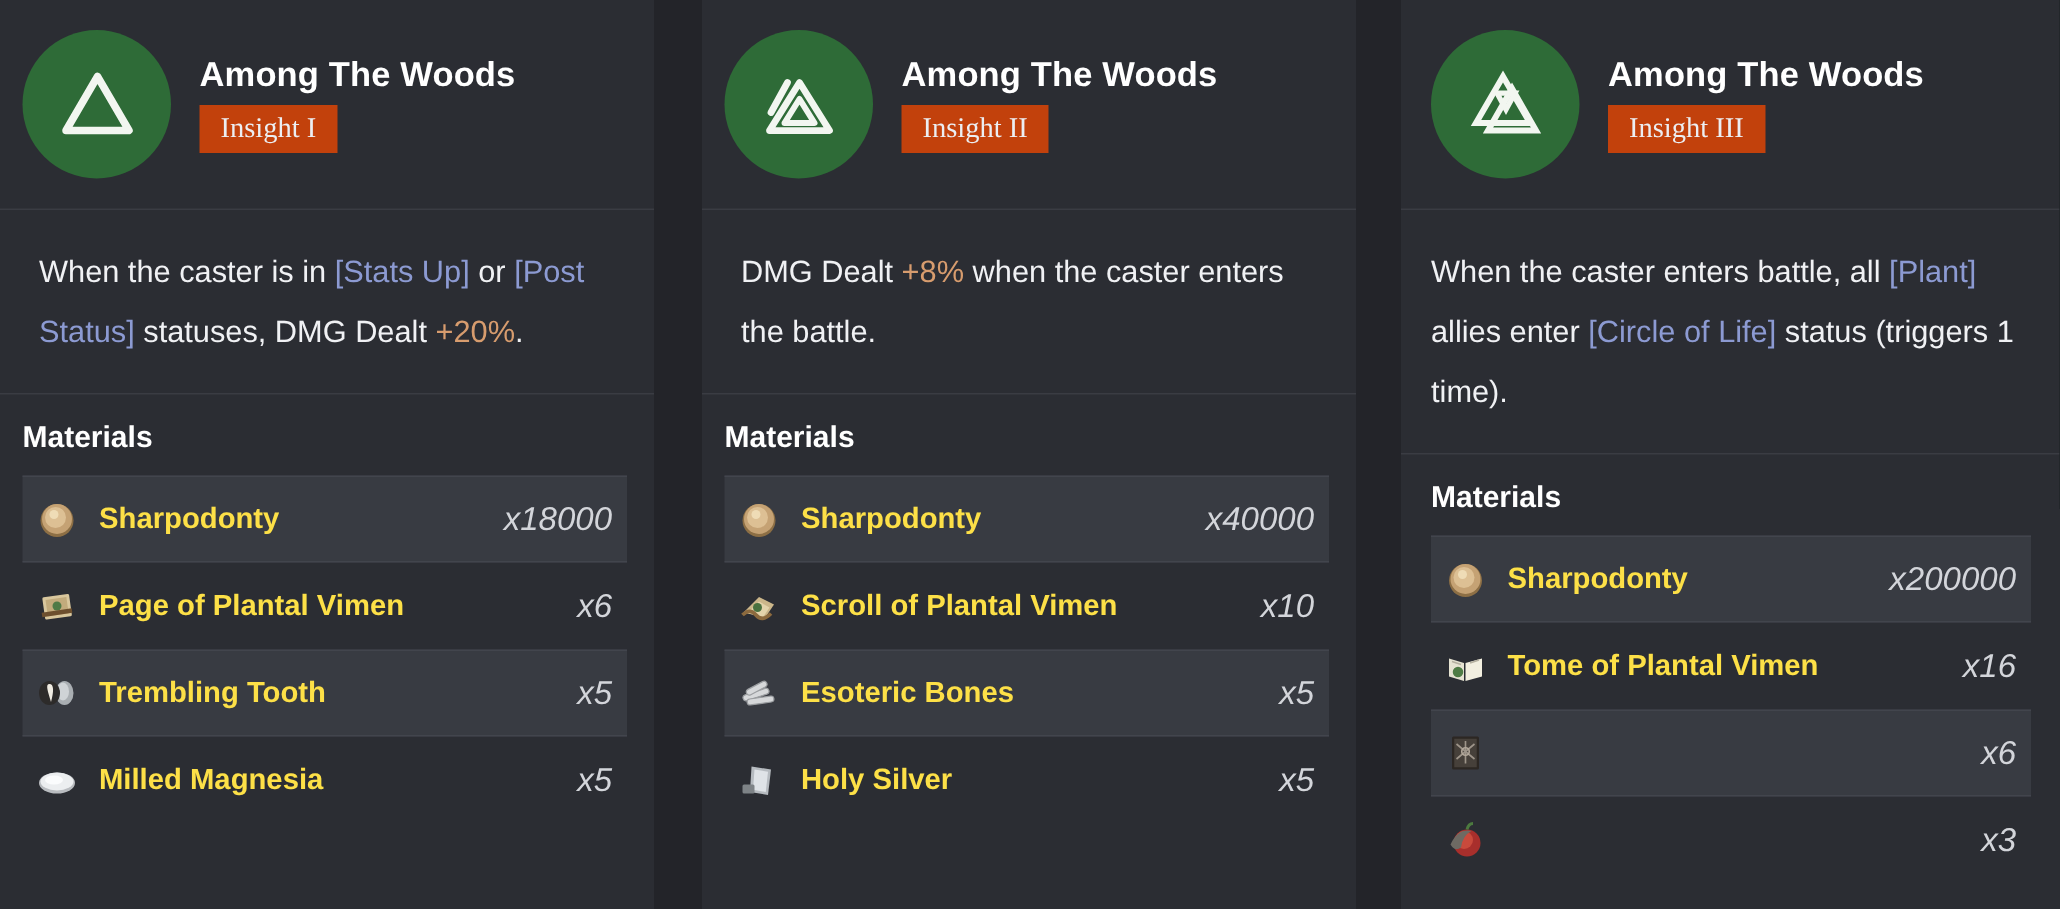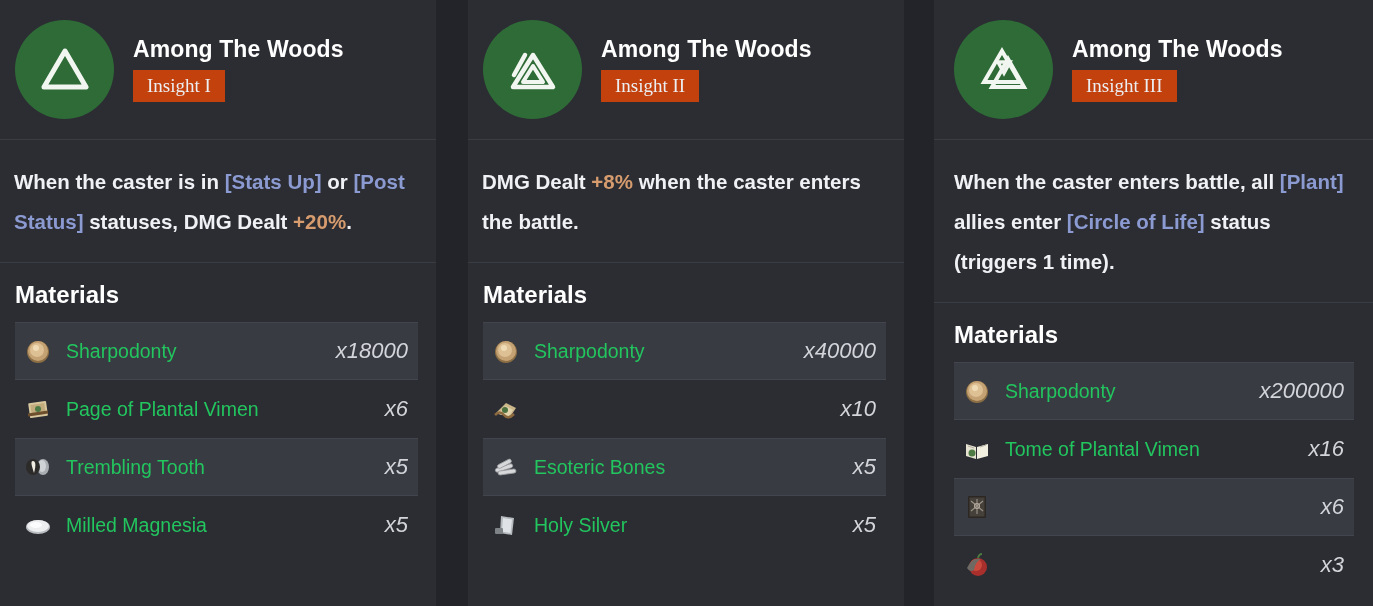--- a/index.html
+++ b/index.html
@@ -75,39 +75,38 @@
     background: #c2410c;
     color: #eceef2;
     font-family: "Liberation Serif", serif;
     font-size: 19px;
     padding: 6px 14px 7px 14px;
     line-height: 1;
   }
 
   
   .desc {
-    padding: 22px 18px 20px 14px;
+    padding: 22px 18px 20px 26px;
     font-size: 20.5px;
     line-height: 40px;
     color: #f0f1f4;
     border-bottom: 1px solid #3a3c43;
-    font-weight: bold;
   }
   .panel-3 .desc { padding-left: 20px; padding-right: 14px; }
   .tag { color: #8c9ad2; }
   .num { color: #d79c6e; }
 
   
   .mats {
     padding: 18px 18px 10px 15px;
     flex: 1;
   }
   .panel-3 .mats { padding-left: 20px; padding-right: 19px; }
   .mats-title {
-    font-size: 24px;
+    font-size: 20px;
     font-weight: bold;
     color: #ffffff;
     margin-bottom: 13px;
   }
   .mat-row {
     display: flex;
     align-items: center;
     height: 58px;
     padding: 0 10px 0 8px;
     box-sizing: border-box;
@@ -122,22 +121,22 @@
     height: 30px;
     min-width: 30px;
     margin-right: 13px;
     display: flex;
     align-items: center;
     justify-content: center;
   }
   .mat-icon svg { display: block; }
   .mat-name {
     font-size: 19.5px;
-    font-weight: normal;
-    color: #22c55e;
+    font-weight: bold;
+    color: #fde047;
     white-space: nowrap;
   }
   .mat-qty {
     margin-left: auto;
     font-size: 22px;
     color: #d3d5da;
     white-space: nowrap;
     font-style: italic;
   }
 </style>
@@ -254,20 +253,21 @@
 
       <div class="mat-row">
         <span class="mat-icon">
           <svg width="28" height="28" viewBox="0 0 28 28">
               <path d="M4 18 L14 8 L24 13 L18 22 Z" fill="#cbb68a"></path>
               <path d="M6 19 L14 11 L21 15 L17 21 Z" fill="#e3d3ab"></path>
               <circle cx="13" cy="15" r="3" fill="#49713f"></circle>
               <path d="M3 20 Q8 15 12 20 Q16 25 22 19" stroke="#8c6a3e" stroke-width="2.5" fill="none"></path>
             </svg>
         </span>
+        <span class="mat-name">Scroll of Plantal Vimen</span>
         <span class="mat-qty">x10</span>
       </div>
 
       <div class="mat-row alt">
         <span class="mat-icon">
           <svg width="28" height="28" viewBox="0 0 28 28">
               <g fill="#d6d8da" stroke="#9b9ea1" stroke-width="0.8">
                 <rect x="3" y="13" width="18" height="4" rx="2" transform="rotate(-18 12 15)"></rect>
                 <rect x="6" y="17" width="18" height="4" rx="2" transform="rotate(-8 15 19)"></rect>
                 <rect x="5" y="9" width="15" height="4" rx="2" transform="rotate(-28 12 11)"></rect>

